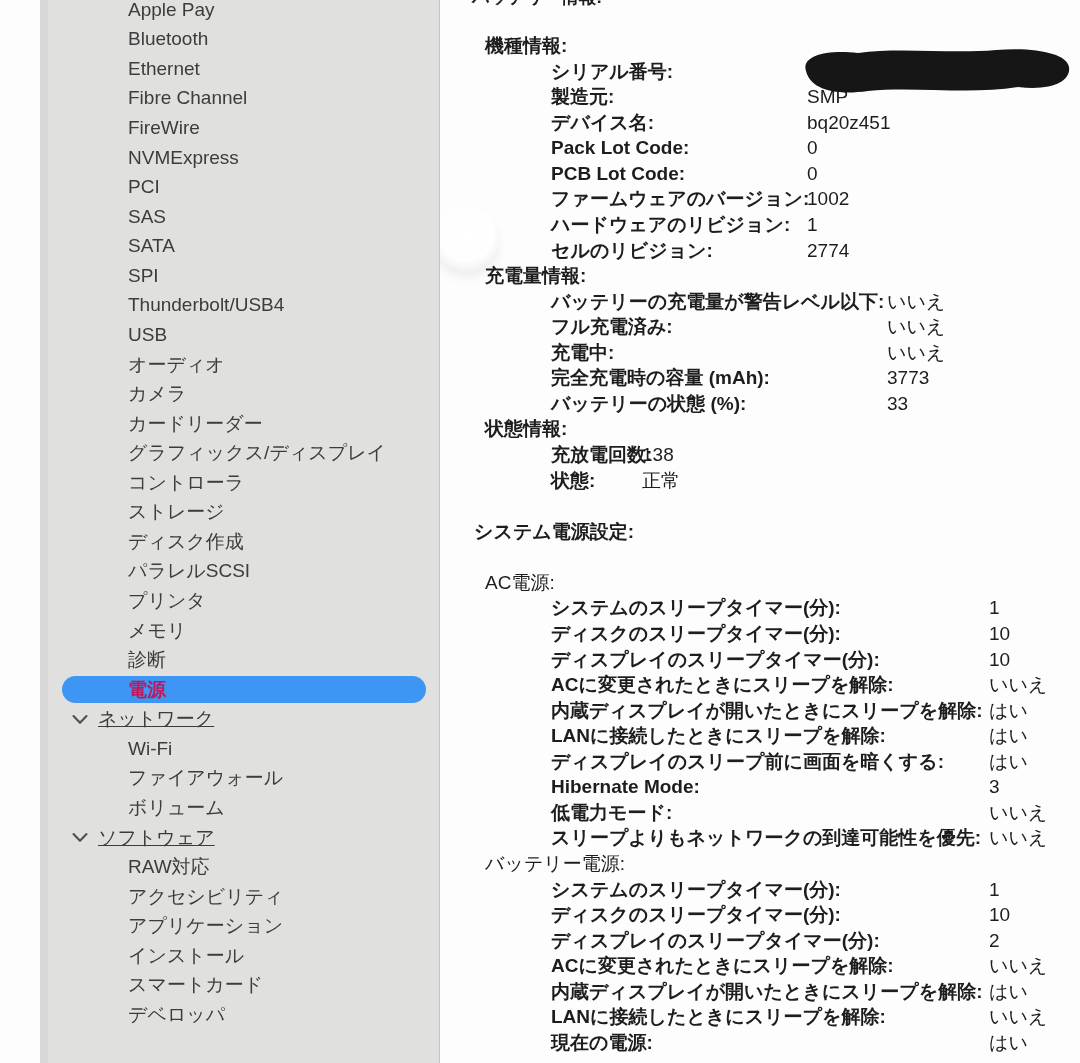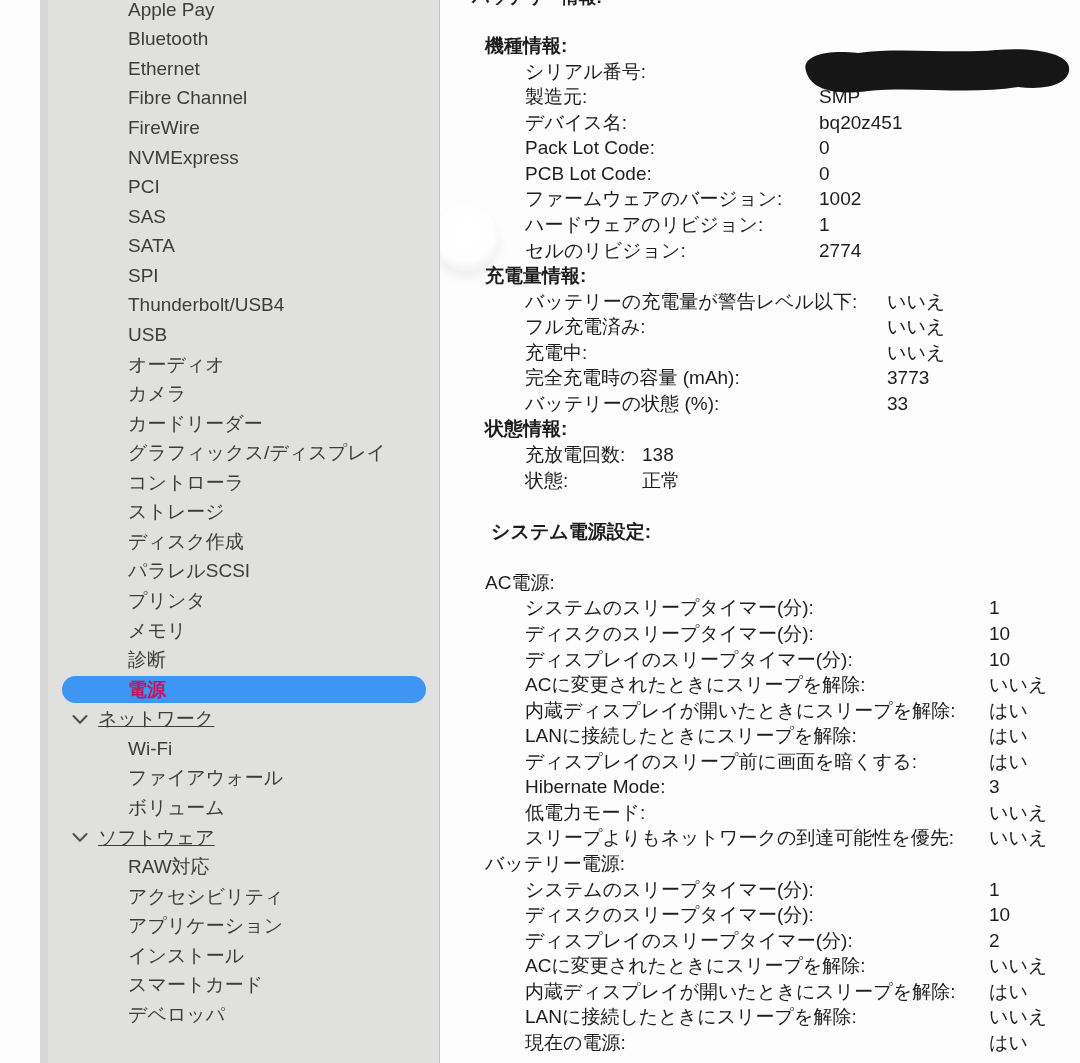--- a/index.html
+++ b/index.html
@@ -36,26 +36,26 @@
   .side-item.selected .label{color:#be185d;font-weight:600;}
 
   
   .main{flex:1;position:relative;background:#fdfdfd;overflow:hidden;}
   .content{position:absolute;top:0;left:0;right:9px;bottom:0;padding-top:33px;}
   .row{
     height:25.57px;line-height:25.57px;position:relative;
     font-size:19px;color:#1d1d1f;white-space:nowrap;
   }
   .row .label{display:inline-block;}
-  .lv0 .label{margin-left:51px;font-weight:700;}
+  .lv0 .label{margin-left:34px;font-weight:700;}
   .lv1 .label{margin-left:45px;font-weight:600;}
   .lv1.plain .label{font-weight:400;}
-  .lv2 .label{margin-left:85px;font-weight:400;}
+  .lv2 .label{margin-left:111px;font-weight:700;}
   .val{position:absolute;top:0;}
-  .col-g1{left:379px;}
+  .col-g1{left:367px;}
   .col-g2{left:447px;}
   .col-g3{left:202px;}
   .col-g4{left:549px;}
 
   .redaction{position:absolute;left:342px;top:-14px;width:292px;height:53px;z-index:2;}
 
   .clipped-header{
     position:absolute;left:32px;top:-15px;
     font-size:17.5px;font-weight:700;color:#1d1d1f;white-space:nowrap;
   }

